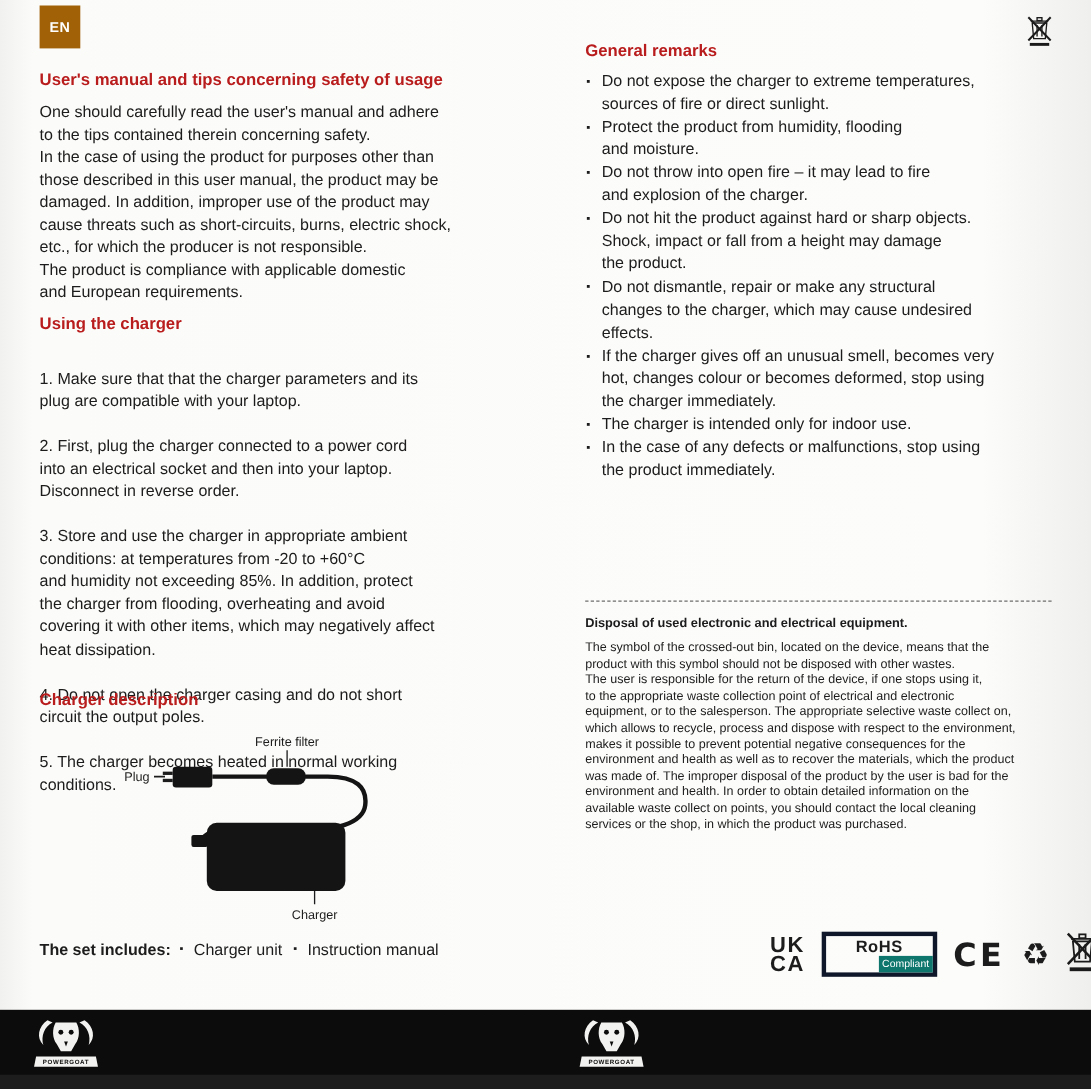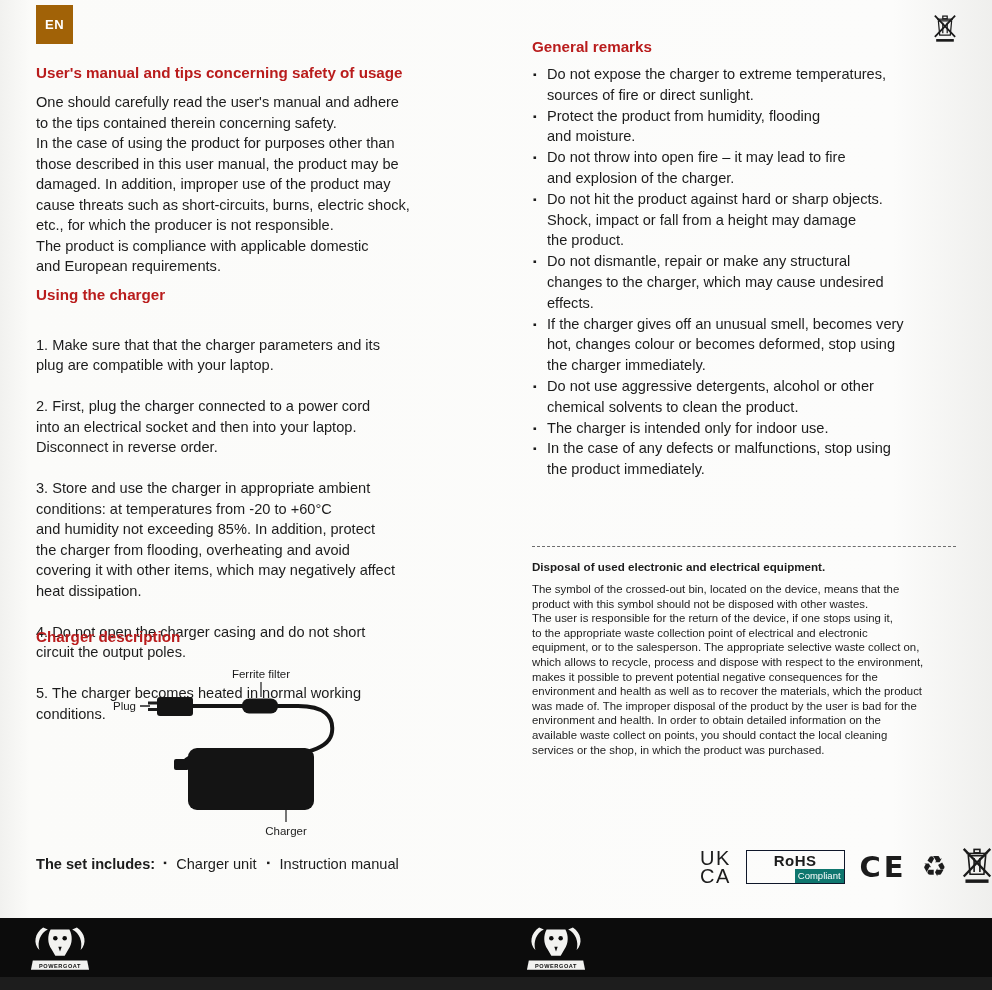--- a/index.html
+++ b/index.html
@@ -37,22 +37,22 @@
   #remarks li{
     position:relative;padding-left:15px;white-space:pre-line;
     font-size:14.6px;line-height:20.8px;margin:0;
   }
   #remarks li::before{content:"▪";position:absolute;left:1px;top:0;font-size:10.5px;line-height:20.8px;}
   #divider{top:546px;border-top:1.6px dashed #6d6d6d;height:0;}
   #disposal-h{top:560px;font-size:11.6px;font-weight:bold;margin:0;}
   #disposal-body{top:582px;font-size:11.4px;line-height:14.6px;white-space:pre-line;margin:0;}
   
   #marks{top:845px;left:700px;display:flex;align-items:center;gap:15px;}
-  .ukca{font-weight:normal;font-size:20px;line-height:18px;letter-spacing:1.5px;text-align:center;}
-  .rohs{border:1px solid #0f172a;text-align:center;min-width:56px;}
+  .ukca{font-weight:bold;font-size:20px;line-height:18px;letter-spacing:1.5px;text-align:center;}
+  .rohs{border:4px solid #0f172a;text-align:center;min-width:56px;}
   .rohs-top{font-weight:bold;font-size:15px;padding:1px 7px 0 7px;letter-spacing:.5px;}
   .rohs-bottom{background:#0f766e;color:#fff;font-size:9.5px;padding:1.5px 3px 2px 3px;margin-left:48px;}
   .ce{font-size:29px;font-weight:bold;letter-spacing:3px;font-family:"DejaVu Sans",sans-serif;}
   .recycle{font-size:28px;line-height:1;font-family:"DejaVu Sans",sans-serif;}
   .weee{width:30px;height:40px;}
   
   #footer{left:0;top:918px;width:992px;height:72px;background:#0c0c0c;}
   #footer-edge{left:0;top:977px;width:992px;height:13px;background:#1d1d1d;}
   .goat{position:absolute;top:6px;width:60px;height:54px;}
   .goat-1{left:30px;}
@@ -159,22 +159,20 @@
 and explosion of the charger.</li>
   <li>Do not hit the product against hard or sharp objects.
 Shock, impact or fall from a height may damage
 the product.</li>
   <li>Do not dismantle, repair or make any structural
 changes to the charger, which may cause undesired
 effects.</li>
   <li>If the charger gives off an unusual smell, becomes very
 hot, changes colour or becomes deformed, stop using
 the charger immediately.</li>
-  <li>Do not use aggressive detergents, alcohol or other
-chemical solvents to clean the product.</li>
   <li>The charger is intended only for indoor use.</li>
   <li>In the case of any defects or malfunctions, stop using
 the product immediately.</li>
 </ul>
 
 <div class="abs rightcol" id="divider"></div>
 
 <h4 class="abs rightcol" id="disposal-h">Disposal of used electronic and electrical equipment.</h4>
 
 <p class="abs rightcol" id="disposal-body">The symbol of the crossed-out bin, located on the device, means that the

